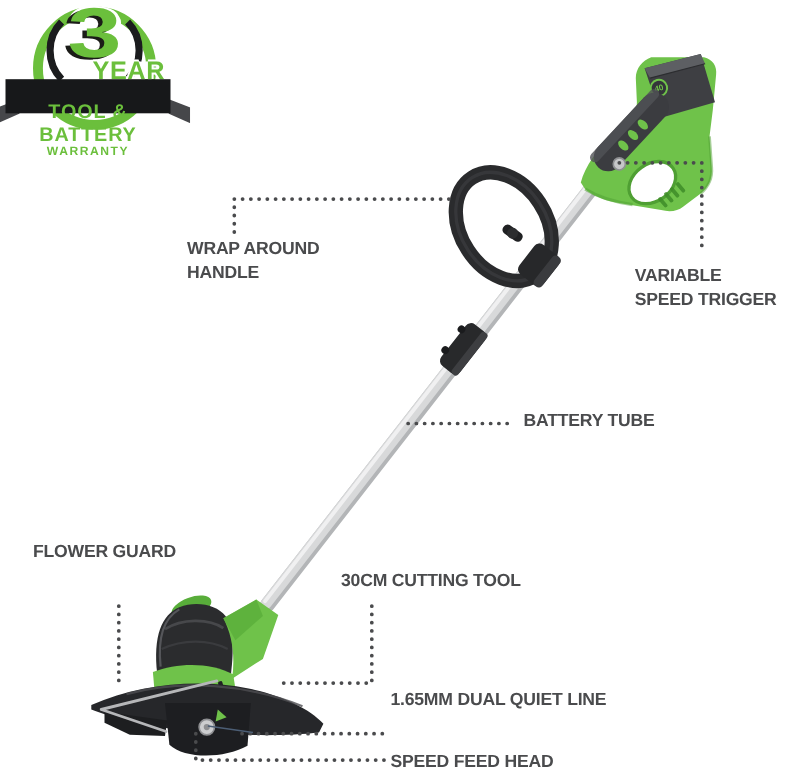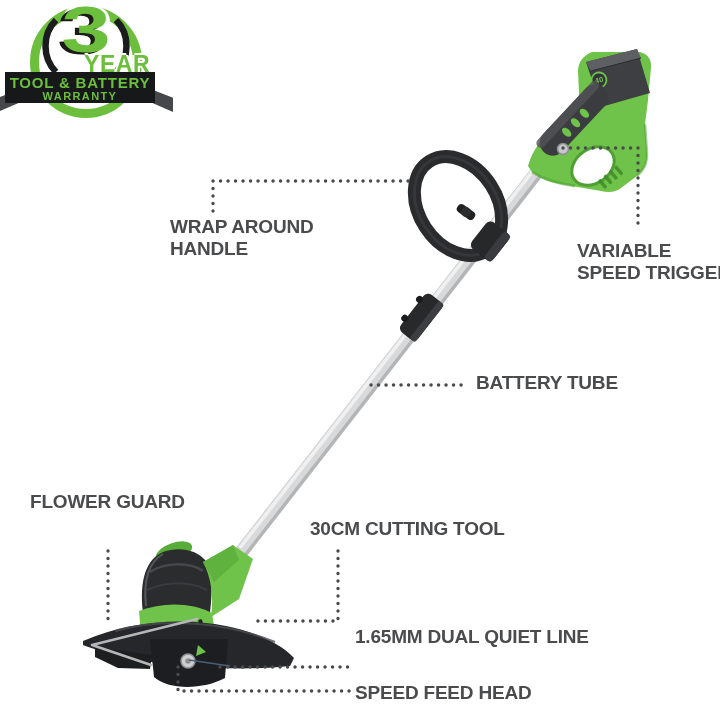--- a/index.html
+++ b/index.html
@@ -1,21 +1,21 @@
 <!DOCTYPE html>
 <html><head>
 <meta charset="utf-8">
 <style>
   html,body{margin:0;padding:0;background:#ffffff;}
   .stage{position:relative;width:720px;height:705px;background:#ffffff;overflow:hidden;
          font-family:"Liberation Sans",sans-serif;}
   svg{position:absolute;left:0;top:0;}
 
   
-  .label{position:absolute;color:#4a4b4d;font-weight:bold;font-size:19px;line-height:22px;
+  .label{position:absolute;color:#4a4b4d;font-weight:bold;font-size:16px;line-height:22px;
          letter-spacing:-0.2px;white-space:nowrap;}
   .label span{display:block;}
   #lbl-wrap{left:170px;top:216px;}
   #lbl-trigger{left:577px;top:240px;}
   #lbl-tube{left:476px;top:372px;}
   #lbl-flower{left:30px;top:491px;}
   #lbl-cut{left:310px;top:518px;}
   #lbl-line{left:355px;top:626px;}
   #lbl-feed{left:355px;top:682px;}
 
@@ -29,21 +29,21 @@
              transform:scaleX(1.38);transform-origin:50% 50%;
              text-shadow:-3px 2px 0 #1b1c18,-1px -2px 0 #ffffff,2px -1px 0 #ffffff,3px 2px 0 #ffffff;}
   .badge-year{position:absolute;left:30px;top:51px;width:120px;text-align:right;z-index:4;
               font-size:23px;font-weight:bold;letter-spacing:0.5px;color:#6bbf3c;
               text-shadow:-2px 0 0 #fff,2px 0 0 #fff,0 -2px 0 #fff,0 2px 0 #fff;}
   .fold{position:absolute;top:90px;width:20px;height:22px;background:#46474a;z-index:4;}
   .fold.l{left:-2px;clip-path:polygon(0 35%,100% 0,100% 60%,0 100%);}
   .fold.r{left:153px;clip-path:polygon(0 0,100% 35%,100% 100%,0 60%);}
   .badge-ribbon{position:absolute;left:5px;top:72px;width:150px;height:31px;background:#17181a;
                 z-index:5;text-align:center;color:#6bbf3c;font-weight:bold;}
-  .badge-ribbon .r1{display:block;font-size:15px;letter-spacing:0.8px;margin-top:2px;}
+  .badge-ribbon .r1{display:block;font-size:18px;letter-spacing:0.8px;margin-top:19px;}
   .badge-ribbon .r2{display:block;font-size:11px;letter-spacing:1.4px;margin-top:-1px;}
 </style>
 </head>
 <body>
 
 <div class="stage">
 
   <svg width="720" height="705" viewBox="0 0 720 705">
 
     <g>

